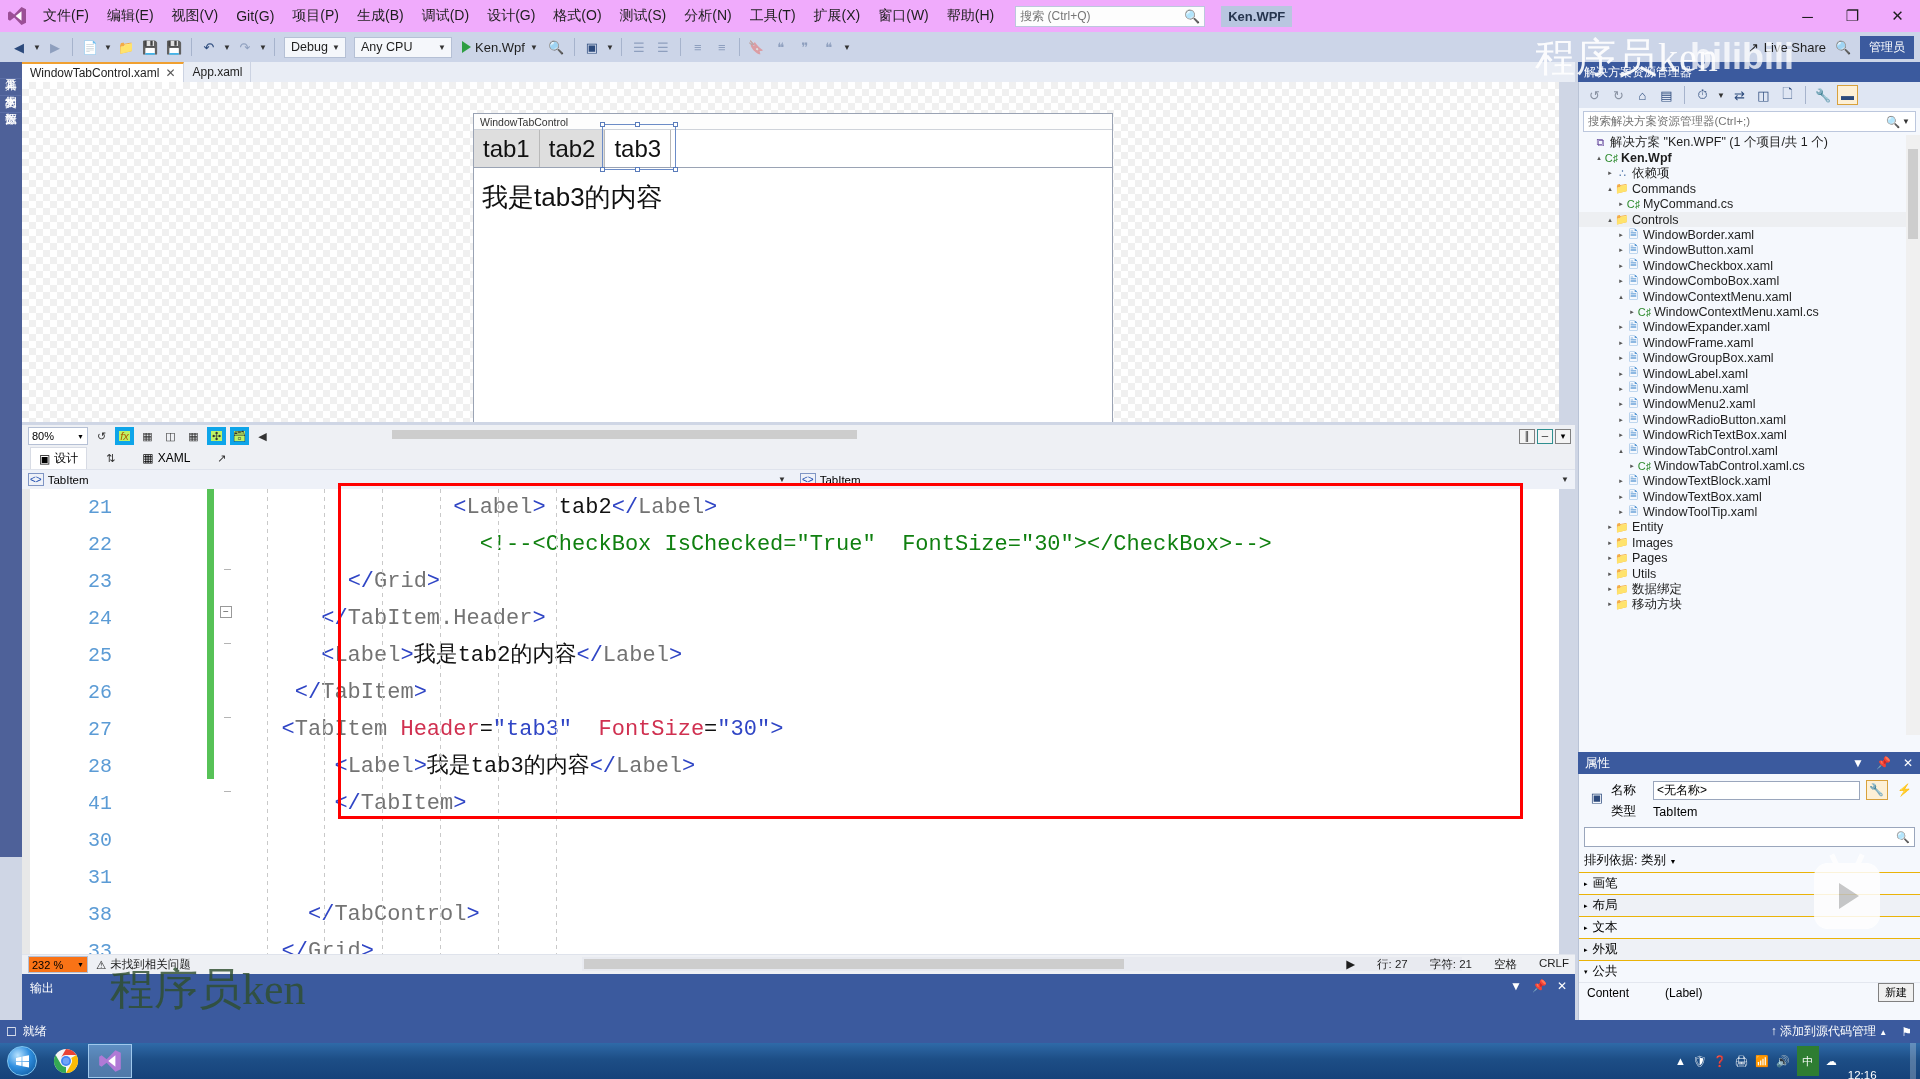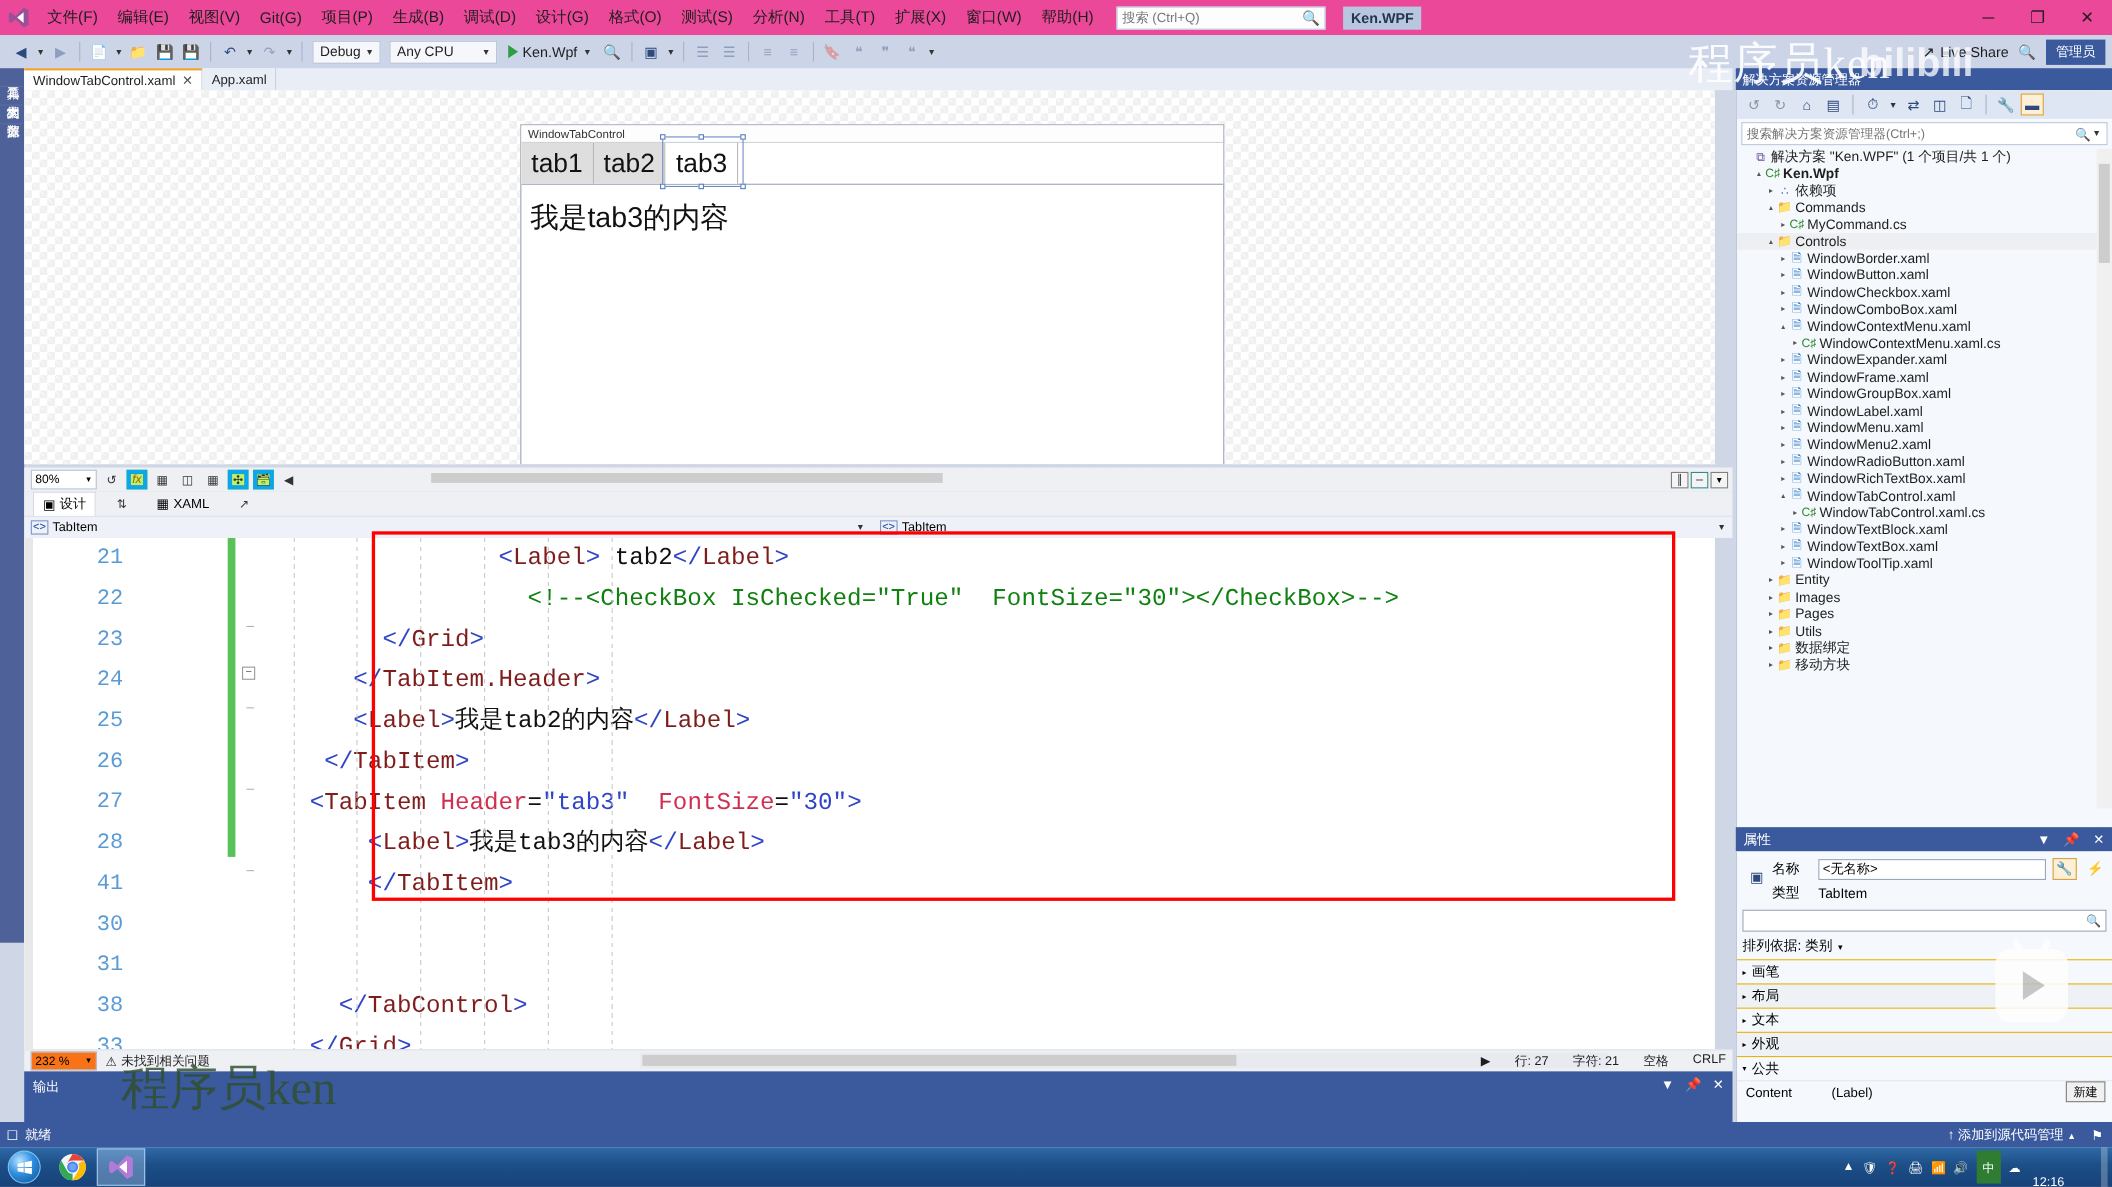--- a/index.html
+++ b/index.html
@@ -8,21 +8,21 @@
     overflow: hidden;
     font-family: "Liberation Sans", sans-serif;
     font-size: 13px;
     background: #ffffff;
   }
   .app { position: relative; width:1920px; height:1079px; background:#cfd6e5; }
 
   
   .titlebar {
     position:absolute; left:0; top:0; width:1920px; height:32px;
-    background:#ec4899; display:flex; align-items:center;
+    background:#f0abfc; display:flex; align-items:center;
   }
   .vs-logo { width:34px; height:32px; display:flex; align-items:center; justify-content:center; }
   .vs-logo svg { display:block; }
   .menu { display:flex; align-items:center; height:32px; }
   .menu-item {
     padding:4px 9px; font-size:14px; color:#1e1e1e; cursor:default; white-space:nowrap;
   }
   .search-box {
     margin-left:12px; width:190px; height:21px; background:#fdfdfd;
     border:1px solid #bcc7dd; display:flex; align-items:center; padding:0 4px;
@@ -175,21 +175,21 @@
   }
   .collapse-tick { position:absolute; left:6px; width:7px; height:1px; background:#b4b4b4; }
   .codearea { position:absolute; left:220px; top:0; right:0; height:465px; }
   .cline {
     height:37px; line-height:37px; white-space:pre;
     font-family:"Liberation Mono", monospace; font-size:22px;
   }
   .guide { position:absolute; top:0; width:1px; height:465px;
            background:repeating-linear-gradient(to bottom,#c9c9c9 0,#c9c9c9 4px,transparent 4px,transparent 8px); }
   .tk-br { color:#2f45c5; }     
-  .tk-el { color:#7f1d1d; }     
+  .tk-el { color:#737373; }     
   .tk-at { color:#d03050; }     
   .tk-st { color:#2f45c5; }     
   .tk-cm { color:#108010; }     
   .tk-tx { color:#111; }        
   .redbox {
     position:absolute; left:338px; top:483px; width:1185px; height:336px;
     border:3px solid #ff0000; pointer-events:none; z-index:30;
   }
 
   

